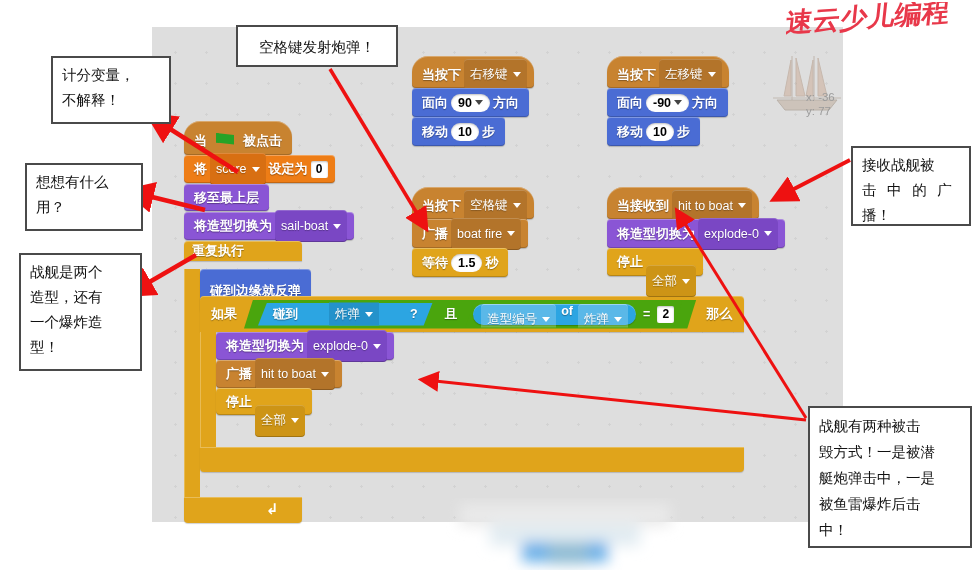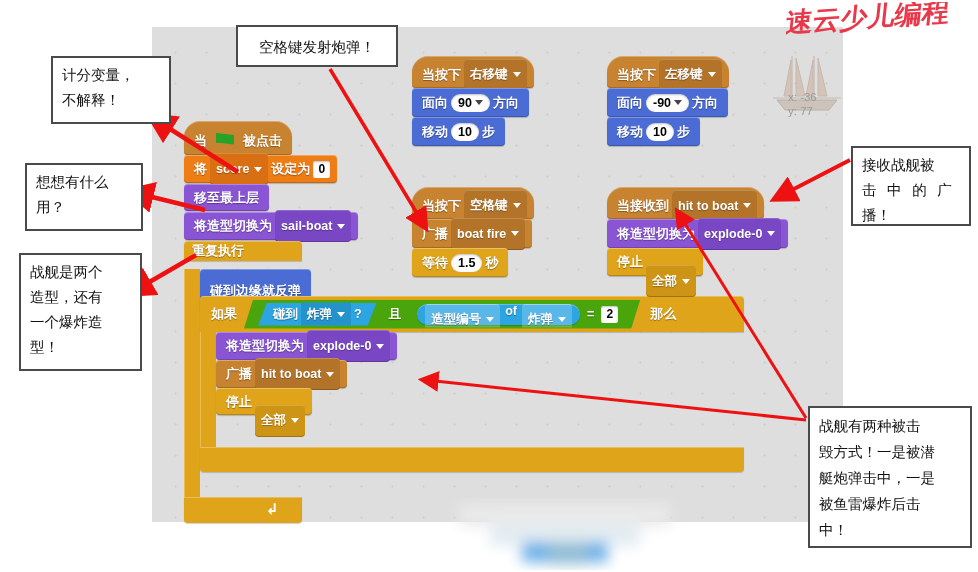--- a/index.html
+++ b/index.html
@@ -47,21 +47,21 @@
   .c-data    { background: #ee7d16; }
 
   
   .hat { border-radius: 16px 16px 4px 4px; }
 
   
   .dd {
     display: inline-flex; align-items: center; gap: 5px;
     height: 19px; padding: 16px 6px;
     border-radius: 4px;
-    font-size: 12.5px; font-weight: bold;
+    font-size: 12.5px; font-weight: normal;
     color: #ffffff;
     background: rgba(0,0,0,.16);
     box-shadow: inset 0 -1px 0 rgba(0,0,0,.22), inset 0 1px 0 rgba(255,255,255,.18);
     text-shadow: 0 1px 1px rgba(0,0,0,.30);
   }
   .dd.on-events  { background: #b3742a; }
   .dd.on-data    { background: #d86f12; }
   .dd.on-looks   { background: #7a47c4; }
   .dd.on-control { background: #cd9416; margin-top: 38px; }
   .dd.on-sense   { background: #2492cb; }
@@ -118,21 +118,21 @@
     width: 2.5px; height: 17px; background: #27a327;
   }
 
   
   .hexa {
     display: inline-flex; align-items: center;
     height: 23px; padding: 0 12px;
     color: #ffffff; font-size: 12.5px; font-weight: bold;
     clip-path: polygon(9px 0, 100% 0, calc(100% - 9px) 100%, 0 100%);
   }
-  .hex-sense { background: #2ca5e2; }
+  .hex-sense { background: #2ca5e2; gap: 28px; }
   .hex-oper  { background: #4aa50d; }
 
   
   .c-frame { position: absolute; }
   .c-top, .c-bot {
     background: #e0a41b;
     box-shadow: inset 0 1px 0 rgba(255,255,255,.28),
                 0 1px 1px rgba(0,0,0,.18);
   }
   .c-top { display:flex; align-items:center; padding:0 8px; color:#fff;
@@ -144,21 +144,21 @@
 
   
   .loop-arrow {
     position: absolute; color: #ffffff; font-size: 15px; font-weight: bold;
     transform: scaleX(-1);
   }
 
   
   #sprite-thumb { position: absolute; left: 771px; top: 52px; width: 72px; height: 78px; opacity: .45; }
   #sprite-coords {
-    position: absolute; left: 788px; top: 90px;
+    position: absolute; left: 806px; top: 90px;
     color: #9b9b9b; font-size: 11.5px; line-height: 14px;
     font-family: "Liberation Sans", sans-serif;
   }
 
   
   .note {
     position: absolute;
     background: #ffffff;
     border: 2px solid #4a4a4a;
     color: #111111;

